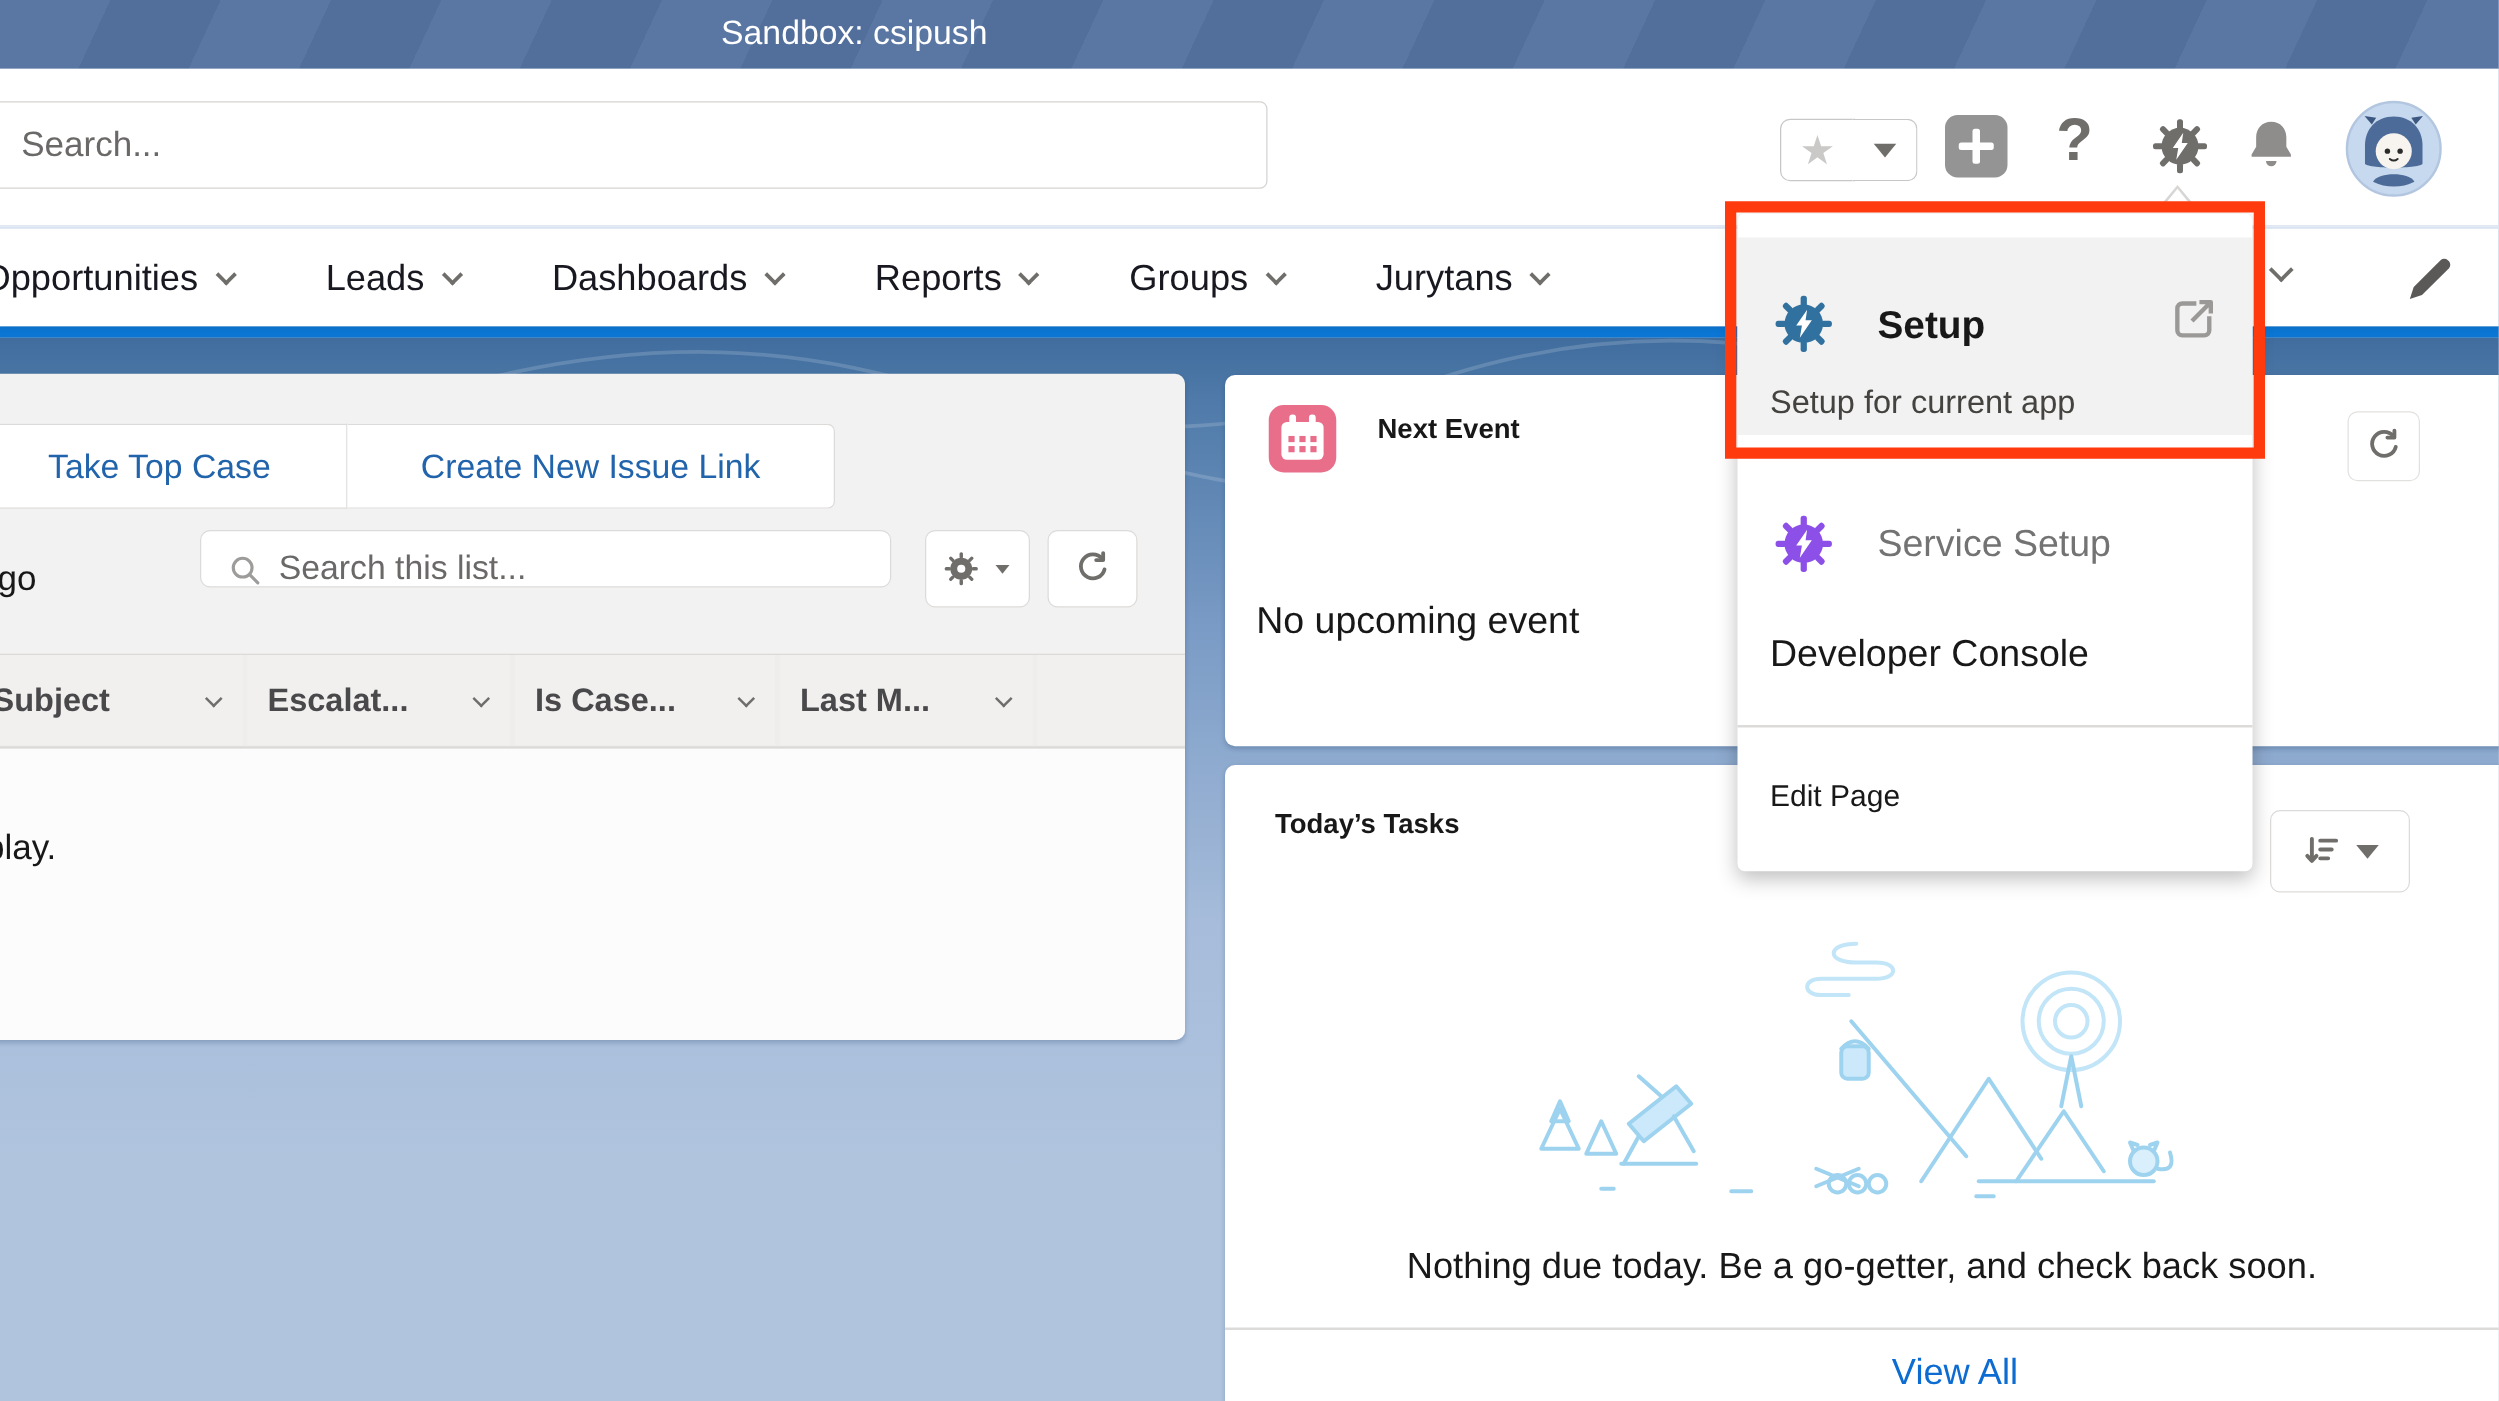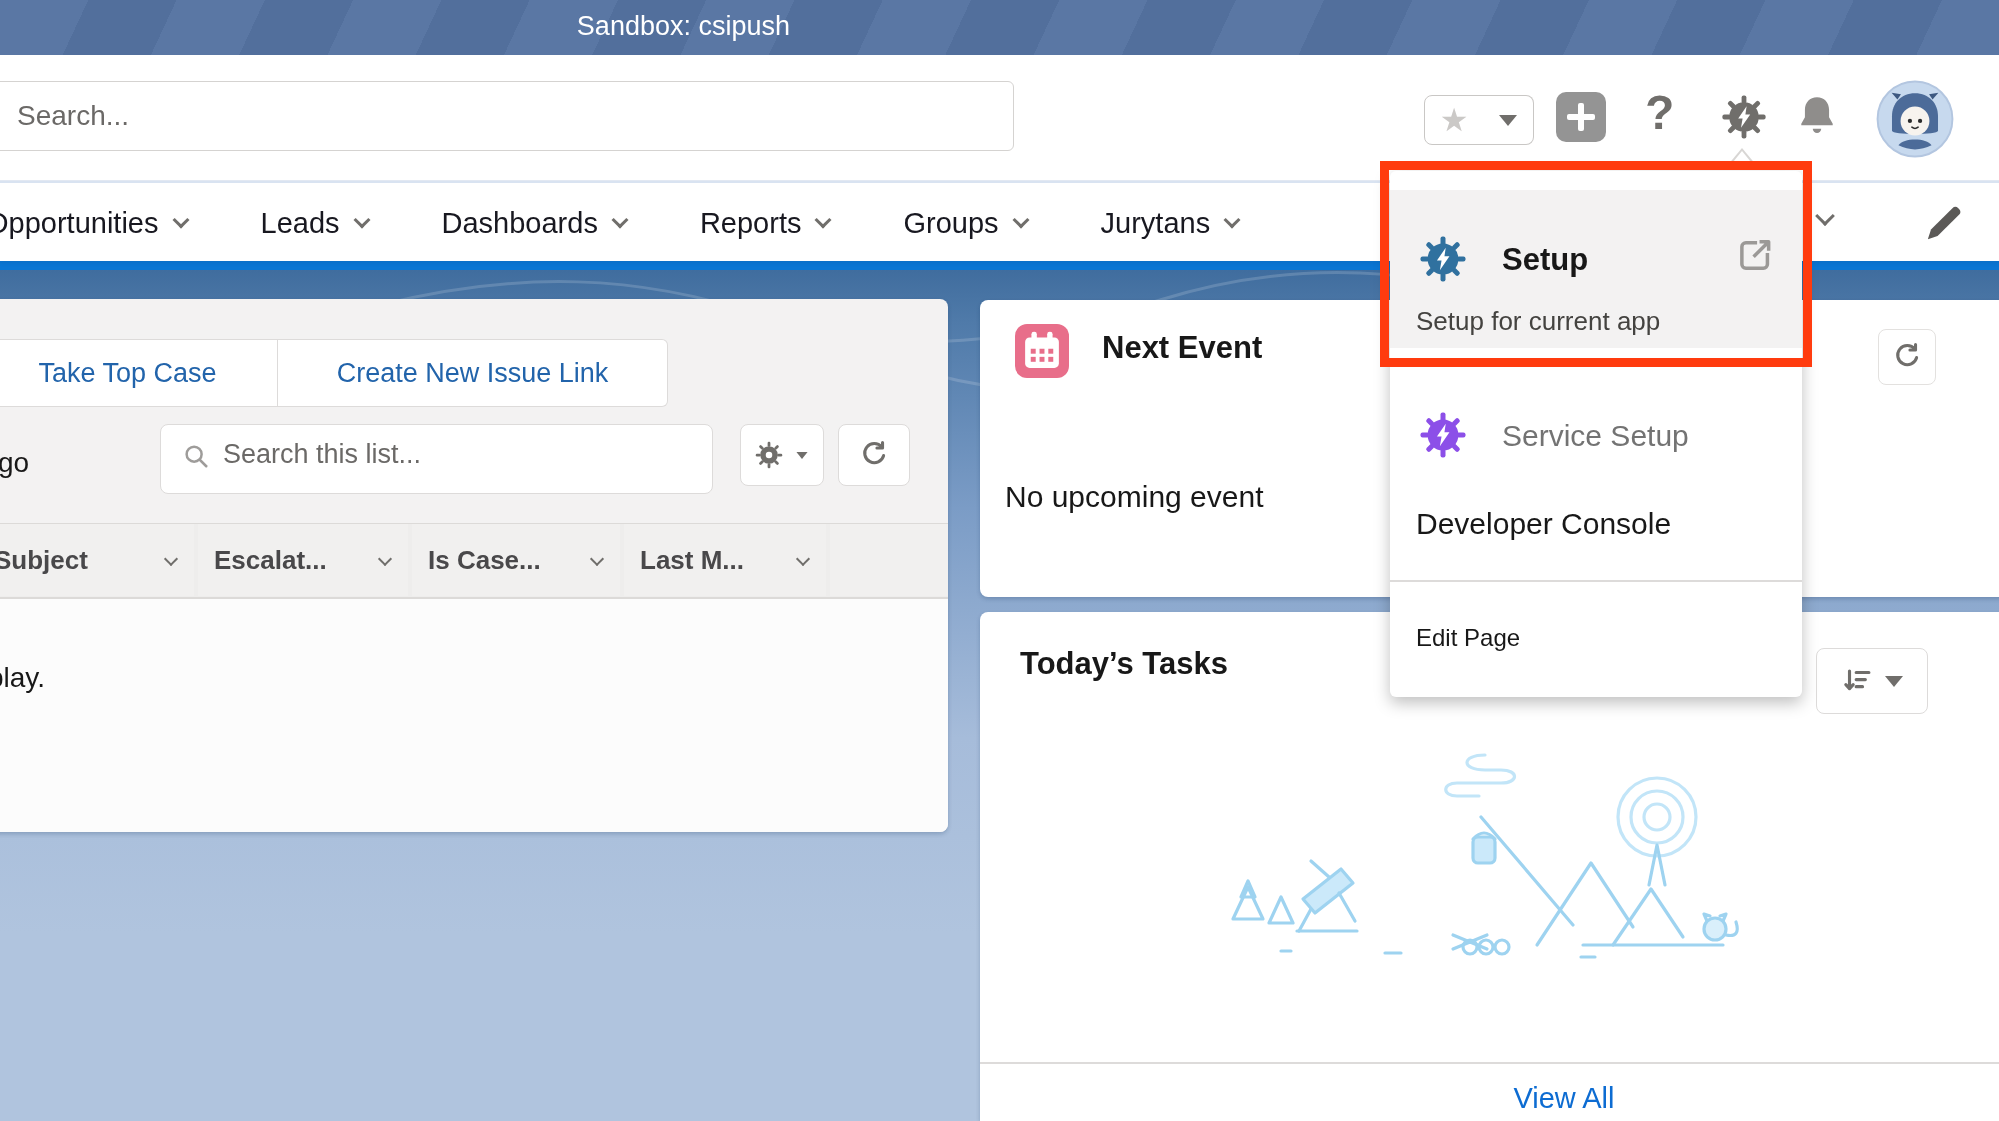--- a/index.html
+++ b/index.html
@@ -60,21 +60,21 @@
 
   
   .listcard { left:-22px; top:299px; width:970px; height:533px; background:#f3f2f2; z-index:2; }
   .btngrp { position:absolute; left:0; top:40px; height:68px; display:flex; }
   .abtn { background:#fff; border:1.5px solid #dddbda; border-left:none; display:flex; align-items:center;
     justify-content:center; font-size:27px; color:#2264ab; }
   .abtn.first { width:300px; }
   .abtn.mid { width:241px; }
   .abtn.last { width:390px; border-radius:0 6px 6px 0; }
   .metafrag { position:absolute; left:20px; top:148px; font-size:28px; color:#181818; }
-  .lsearch { position:absolute; left:182px; top:125px; width:553px; height:70px; border:1.5px solid #dddbda;
+  .lsearch { position:absolute; left:182px; top:125px; width:553px; height:46px; border:1.5px solid #dddbda;
     border-radius:8px; background:#fff;padding-left:48px; }
   .lsearch input { position:absolute; left:62px; top:0; width:480px; height:59px; border:none; outline:none;
     font-size:27px; color:#3e3e3c; background:transparent; font-family:"Liberation Sans",sans-serif;}
   .lsearch input::placeholder { color:#6b6967; opacity:1; }
   .lsearch svg { position:absolute; left:20px; top:16px; }
   .sqbtn { position:absolute; background:#fff; border:1.5px solid #dddbda; border-radius:8px;
     display:flex; align-items:center; justify-content:center; gap:9px; }
   .lgear { left:762px; top:125px; width:84px; height:62px; }
   .lrefresh { left:860px; top:125px; width:72px; height:62px; }
   .lgear .tri { transform:scale(.62); }
@@ -82,21 +82,21 @@
     border-bottom:2px solid #dcdad8; background:#eeedec; }
   .th { position:absolute; top:0; height:72px; background:#f1f0ef; display:flex; align-items:center;
     padding-left:16px; font-size:26px; font-weight:700; color:#49484a; }
   .th .chev { width:10px; height:10px; border-width:2.6px; margin-left:auto; margin-right:18px; margin-top:-2px;}
   .tbody { position:absolute; left:0; top:300px; width:970px; height:233px; background:#fcfcfc;
     border-radius:0 0 8px 8px; }
   .emptyfrag { position:absolute; left:-4px; top:63px; font-size:28px; color:#181818; }
 
   
   .eventcard { left:980px; top:300px; width:1039px; height:297px; z-index:2; }
-  .cardtitle { position:absolute; font-size:31px; font-weight:700; color:#181818; }
+  .cardtitle { position:absolute; font-size:22px; font-weight:700; color:#181818; }
   .eicon { position:absolute; left:35px; top:24px; width:54px; height:54px; border-radius:12px; background:#e86e8a; }
   .cardrefresh { left:898px; top:29px; width:58px; height:56px; border-color:#e3e1df; }
   .eventempty { position:absolute; left:25px; top:180px; font-size:30px; color:#181818; }
 
   
   .taskscard { left:980px; top:612px; width:1039px; height:509px; border-radius:8px 8px 0 0; z-index:2; }
   .sortbtn { left:836px; top:36px; width:112px; height:66px; }
   .illus { position:absolute; left:205px; top:135px; }
   .tasksempty { position:absolute; left:0; top:385px; width:1019px; text-align:center; font-size:29px; color:#181818; }
   .taskdivider { position:absolute; left:0; top:450px; width:1039px; height:1.5px; background:#dddbda; }
@@ -362,20 +362,21 @@
       <path d="M464 138l8-40 8 40"></path>
 
       <circle cx="530" cy="182" r="11" fill="#d9effb"></circle>
       <path d="M522 174l-3-7 6 2M538 174l3-7-6 2"></path>
       <path d="M541 188q15 3 10-13"></path>
 
       <path d="M200 206h16M396 210h14M96 204h10"></path>
     </g>
   </svg>
 
+  <div class="tasksempty">Nothing due today. Be a go-getter, and check back soon.</div>
   <div class="taskdivider"></div>
   <div class="viewall">View All</div>
 </div>
 
 <div class="caret">
   <span class="outer"></span>
     <span class="inner"></span>
 </div>
 
 <div class="menu">

